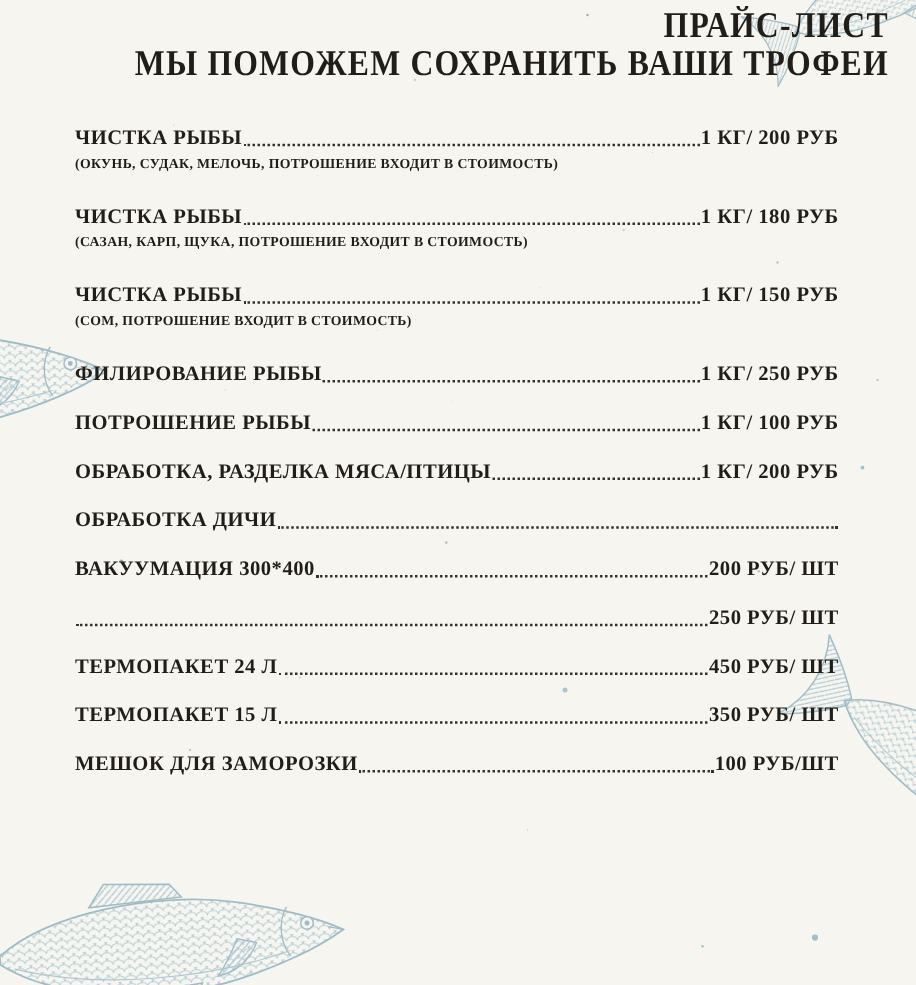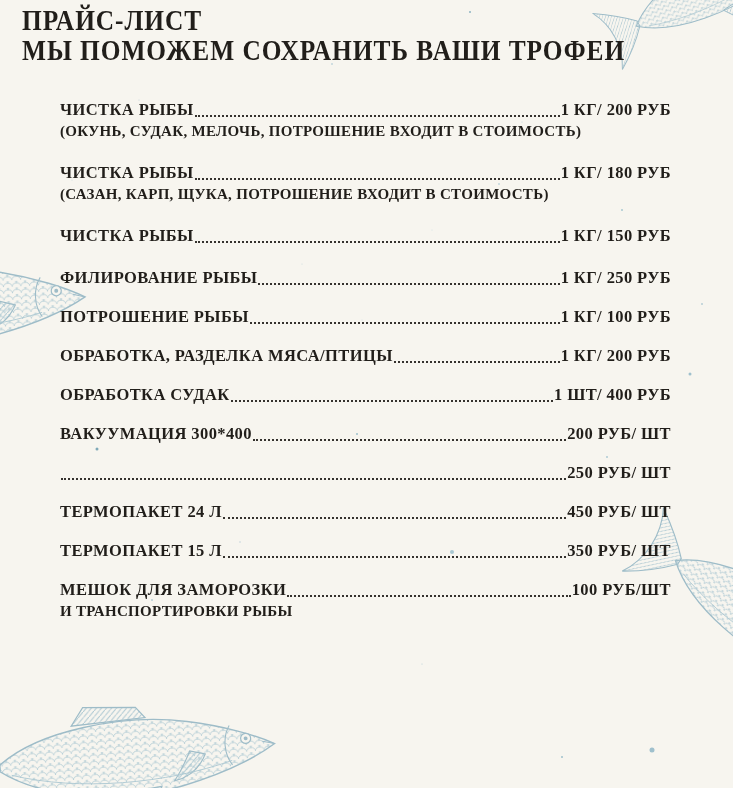--- a/index.html
+++ b/index.html
@@ -38,21 +38,21 @@
       650px 748px 0 0.5px #9fc0cd,
       70px 178px 0 -1.5px #c3d6dc,
       700px 302px 0 -1px #b7ced6,
       360px 318px 0 -1.5px #cdddE2,
       497px 182px 0 -1px #c3d6dc,
       238px 540px 0 -1.3px #b7ced6,
       605px 455px 0 -1px #aecad4,
       178px 310px 0 -1.4px #c3d6dc,
       430px 228px 0 -1.5px #cdddE2;
   }
-  header{position:relative;text-align:left;padding-top:5px;z-index:2;}
+  header{position:relative;text-align:right;padding-top:5px;z-index:2;}
   h1,h2{
     margin:0;font-weight:700;
     font-size:27px;line-height:30px;
     letter-spacing:1px;
     transform:scale(0.94,1.08);
   }
   .list{
     position:absolute;left:60px;right:62px;top:100px;z-index:2;
   }
   .row-block{margin-bottom:19px;}
@@ -62,21 +62,21 @@
     font-size:16.5px;line-height:20px;font-weight:700;letter-spacing:0.4px;
   }
   .label,.price{white-space:nowrap;}
   .leader{
     flex:1 1 auto;min-width:14px;
     border-bottom:2px dotted var(--ink);
     margin:0 1px 3px 1px;
     opacity:0.9;
   }
   .note{
-    font-size:15px;line-height:19px;font-weight:700;letter-spacing:0.3px;
+    font-size:11px;line-height:19px;font-weight:700;letter-spacing:0.3px;
     margin-top:2px;
   }
   
   .fish-svg{position:absolute;z-index:1;opacity:0.85;pointer-events:none;}
   .fish-tr{left:588px;top:-62px;width:260px;transform:rotate(-28deg);}
   .fish-left{left:-245px;top:246px;width:350px;transform:rotate(-3deg);}
   .fish-right{left:642px;top:496px;width:310px;transform:rotate(33deg);transform-origin:20px 40px;}
   .fish-bl{left:-55px;top:698px;width:350px;transform:rotate(-5deg);}
 </style>
 </head>
@@ -146,20 +146,21 @@
       </div>
       <div class="note">(САЗАН, КАРП, ЩУКА, ПОТРОШЕНИЕ ВХОДИТ В СТОИМОСТЬ)</div>
     </div>
 
     <div class="row-block has-note">
       <div class="row-line">
         <span class="label">ЧИСТКА РЫБЫ</span>
         <span class="leader"></span>
         <span class="price">1 КГ/ 150 РУБ</span>
       </div>
+      <div class="note">(СОМ, ПОТРОШЕНИЕ ВХОДИТ В СТОИМОСТЬ)</div>
     </div>
 
     <div class="row-block">
       <div class="row-line">
         <span class="label">ФИЛИРОВАНИЕ РЫБЫ</span>
         <span class="leader"></span>
         <span class="price">1 КГ/ 250 РУБ</span>
       </div>
 
     </div>
@@ -177,23 +178,22 @@
       <div class="row-line">
         <span class="label">ОБРАБОТКА, РАЗДЕЛКА МЯСА/ПТИЦЫ</span>
         <span class="leader"></span>
         <span class="price">1 КГ/ 200 РУБ</span>
       </div>
 
     </div>
 
     <div class="row-block">
       <div class="row-line">
-        <span class="label">ОБРАБОТКА СУДАК</span>
-        <span class="leader"></span>
-        <span class="price">1 ШТ/ 400 РУБ</span>
+        <span class="label">ОБРАБОТКА ДИЧИ</span>
+        <span class="leader"></span>
       </div>
 
     </div>
 
 
 
     <div class="row-block">
       <div class="row-line">
         <span class="label">ВАКУУМАЦИЯ 300*400</span>
         <span class="leader"></span>
@@ -228,17 +228,16 @@
 
     </div>
 
 
     <div class="row-block has-note">
       <div class="row-line">
         <span class="label">МЕШОК ДЛЯ ЗАМОРОЗКИ</span>
         <span class="leader"></span>
         <span class="price">100 РУБ/ШТ</span>
       </div>
-      <div class="note">И ТРАНСПОРТИРОВКИ РЫБЫ</div>
     </div>
   </main>
 
 </div>
 
 </body></html>

